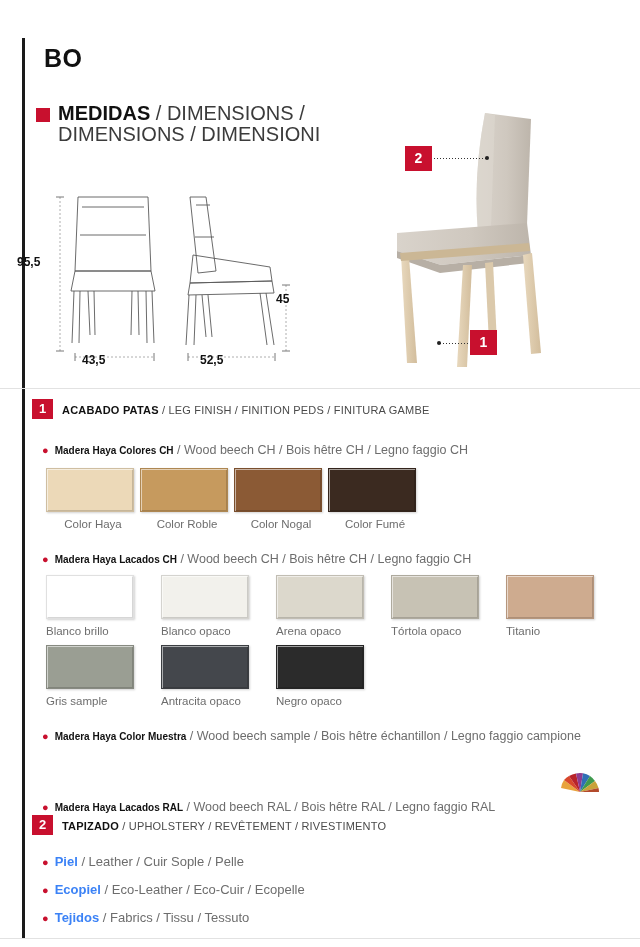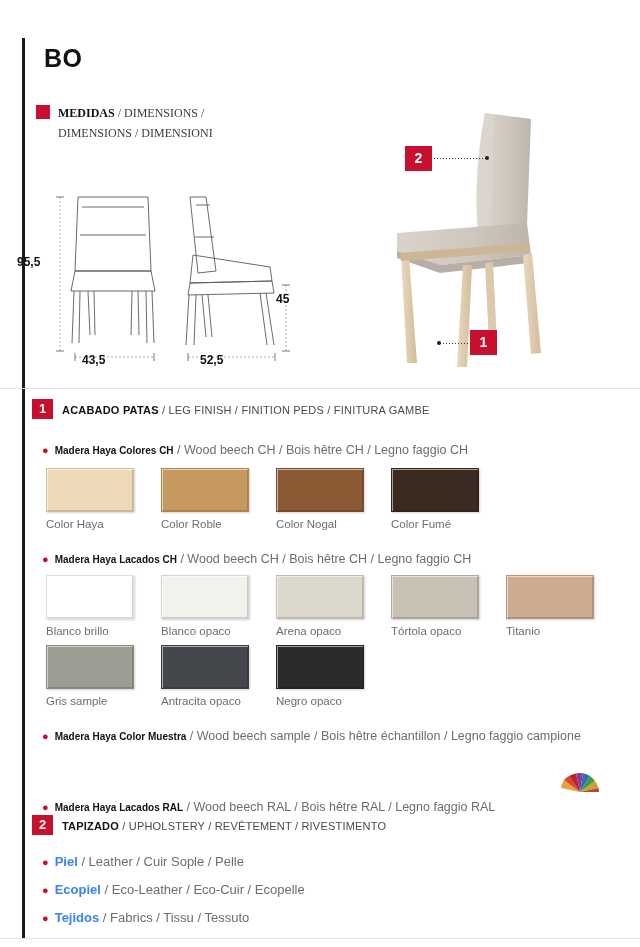--- a/index.html
+++ b/index.html
@@ -30,21 +30,21 @@
     font-size:25px;font-weight:bold;letter-spacing:.5px;color:#111;
   }
 
   .medidas{
     position:absolute;left:36px;top:103px;width:300px;
   }
   .medidas .sq{
     display:inline-block;width:14px;height:14px;background:#c8102e;
     vertical-align:-2px;margin-right:8px;
   }
-  .medidas .txt{font-size:12px;line-height:20px;color:#3b3b3b;font-family:Liberation Serif, serif;}
+  .medidas .txt{font-size:20px;line-height:20px;color:#3b3b3b;}
   .medidas .txt b{color:#111;font-weight:bold;}
   .medidas .l2{margin-left:22px;}
 
   
   .draw{position:absolute;left:30px;top:185px;width:300px;height:190px;}
   .draw svg{display:block;}
   .dimlabel{
     position:absolute;font-size:12px;font-weight:bold;color:#111;
   }
   .dim-h{left:17px;top:255px;}
@@ -99,21 +99,21 @@
     width:86px;height:42px;
     border:1px solid rgba(0,0,0,.12);
     box-shadow: inset 1px 1px 0 rgba(255,255,255,.55),
                 inset -1px -1px 0 rgba(0,0,0,.16),
                 1px 1px 2px rgba(0,0,0,.18);
   }
   .sw .lbl{
     margin-top:6px;font-size:11.5px;color:#6d6d6d;white-space:nowrap;
   }
   .row-wood{left:46px;top:468px;}
-  .row-wood .sw{width:115px;}
+  .row-wood .sw{width:94px;text-align:center;}
   .row-lac1{left:46px;top:575px;}
   .row-lac1 .sw{width:115px;}
   .row-lac2{left:46px;top:645px;}
   .row-lac2 .sw{width:115px;}
 
   
   .ralfan{position:absolute;left:560px;top:762px;width:40px;height:36px;}
 
   
   .uph{position:absolute;left:42px;font-size:13px;color:#6d6d6d;white-space:nowrap;}

